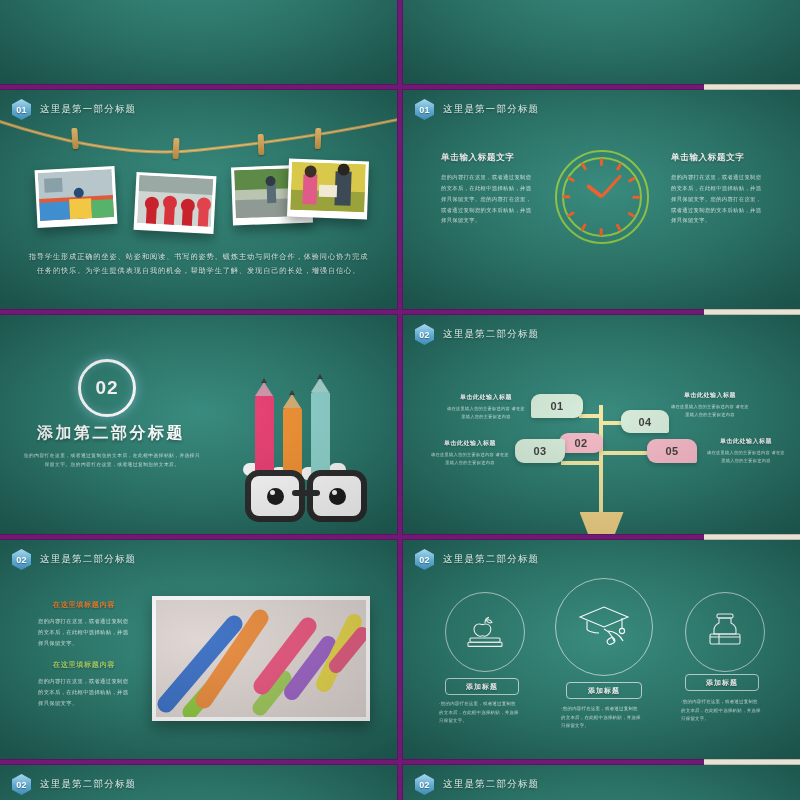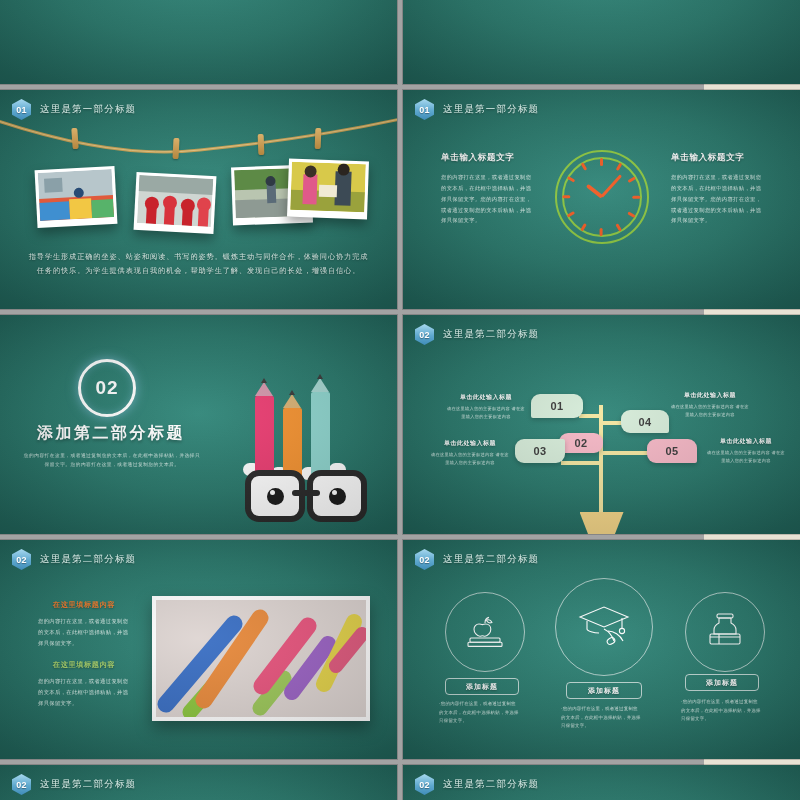--- a/index.html
+++ b/index.html
@@ -2,21 +2,21 @@
 <html><head>
 <meta charset="utf-8">
 <title>PPT Template Preview</title>
 <style>
   html,body{margin:0;padding:0;background:#e8e2d4;}
   body{
     width:800px;height:800px;overflow:hidden;
     font-family:"Liberation Sans","DejaVu Sans",sans-serif;
     -webkit-font-smoothing:antialiased;
   }
-  .sheet{width:704px;height:800px;position:relative;background:#a3a3a3;}
+  .sheet{width:704px;height:800px;position:relative;background:#701a75;}
   .grid{
     display:grid;
     grid-template-columns:397px 397px;
     grid-auto-rows:219px;
     column-gap:6px;row-gap:6px;
     position:absolute;left:0;top:-135px;
   }
   .slide{
     position:relative;overflow:hidden;
     background:

